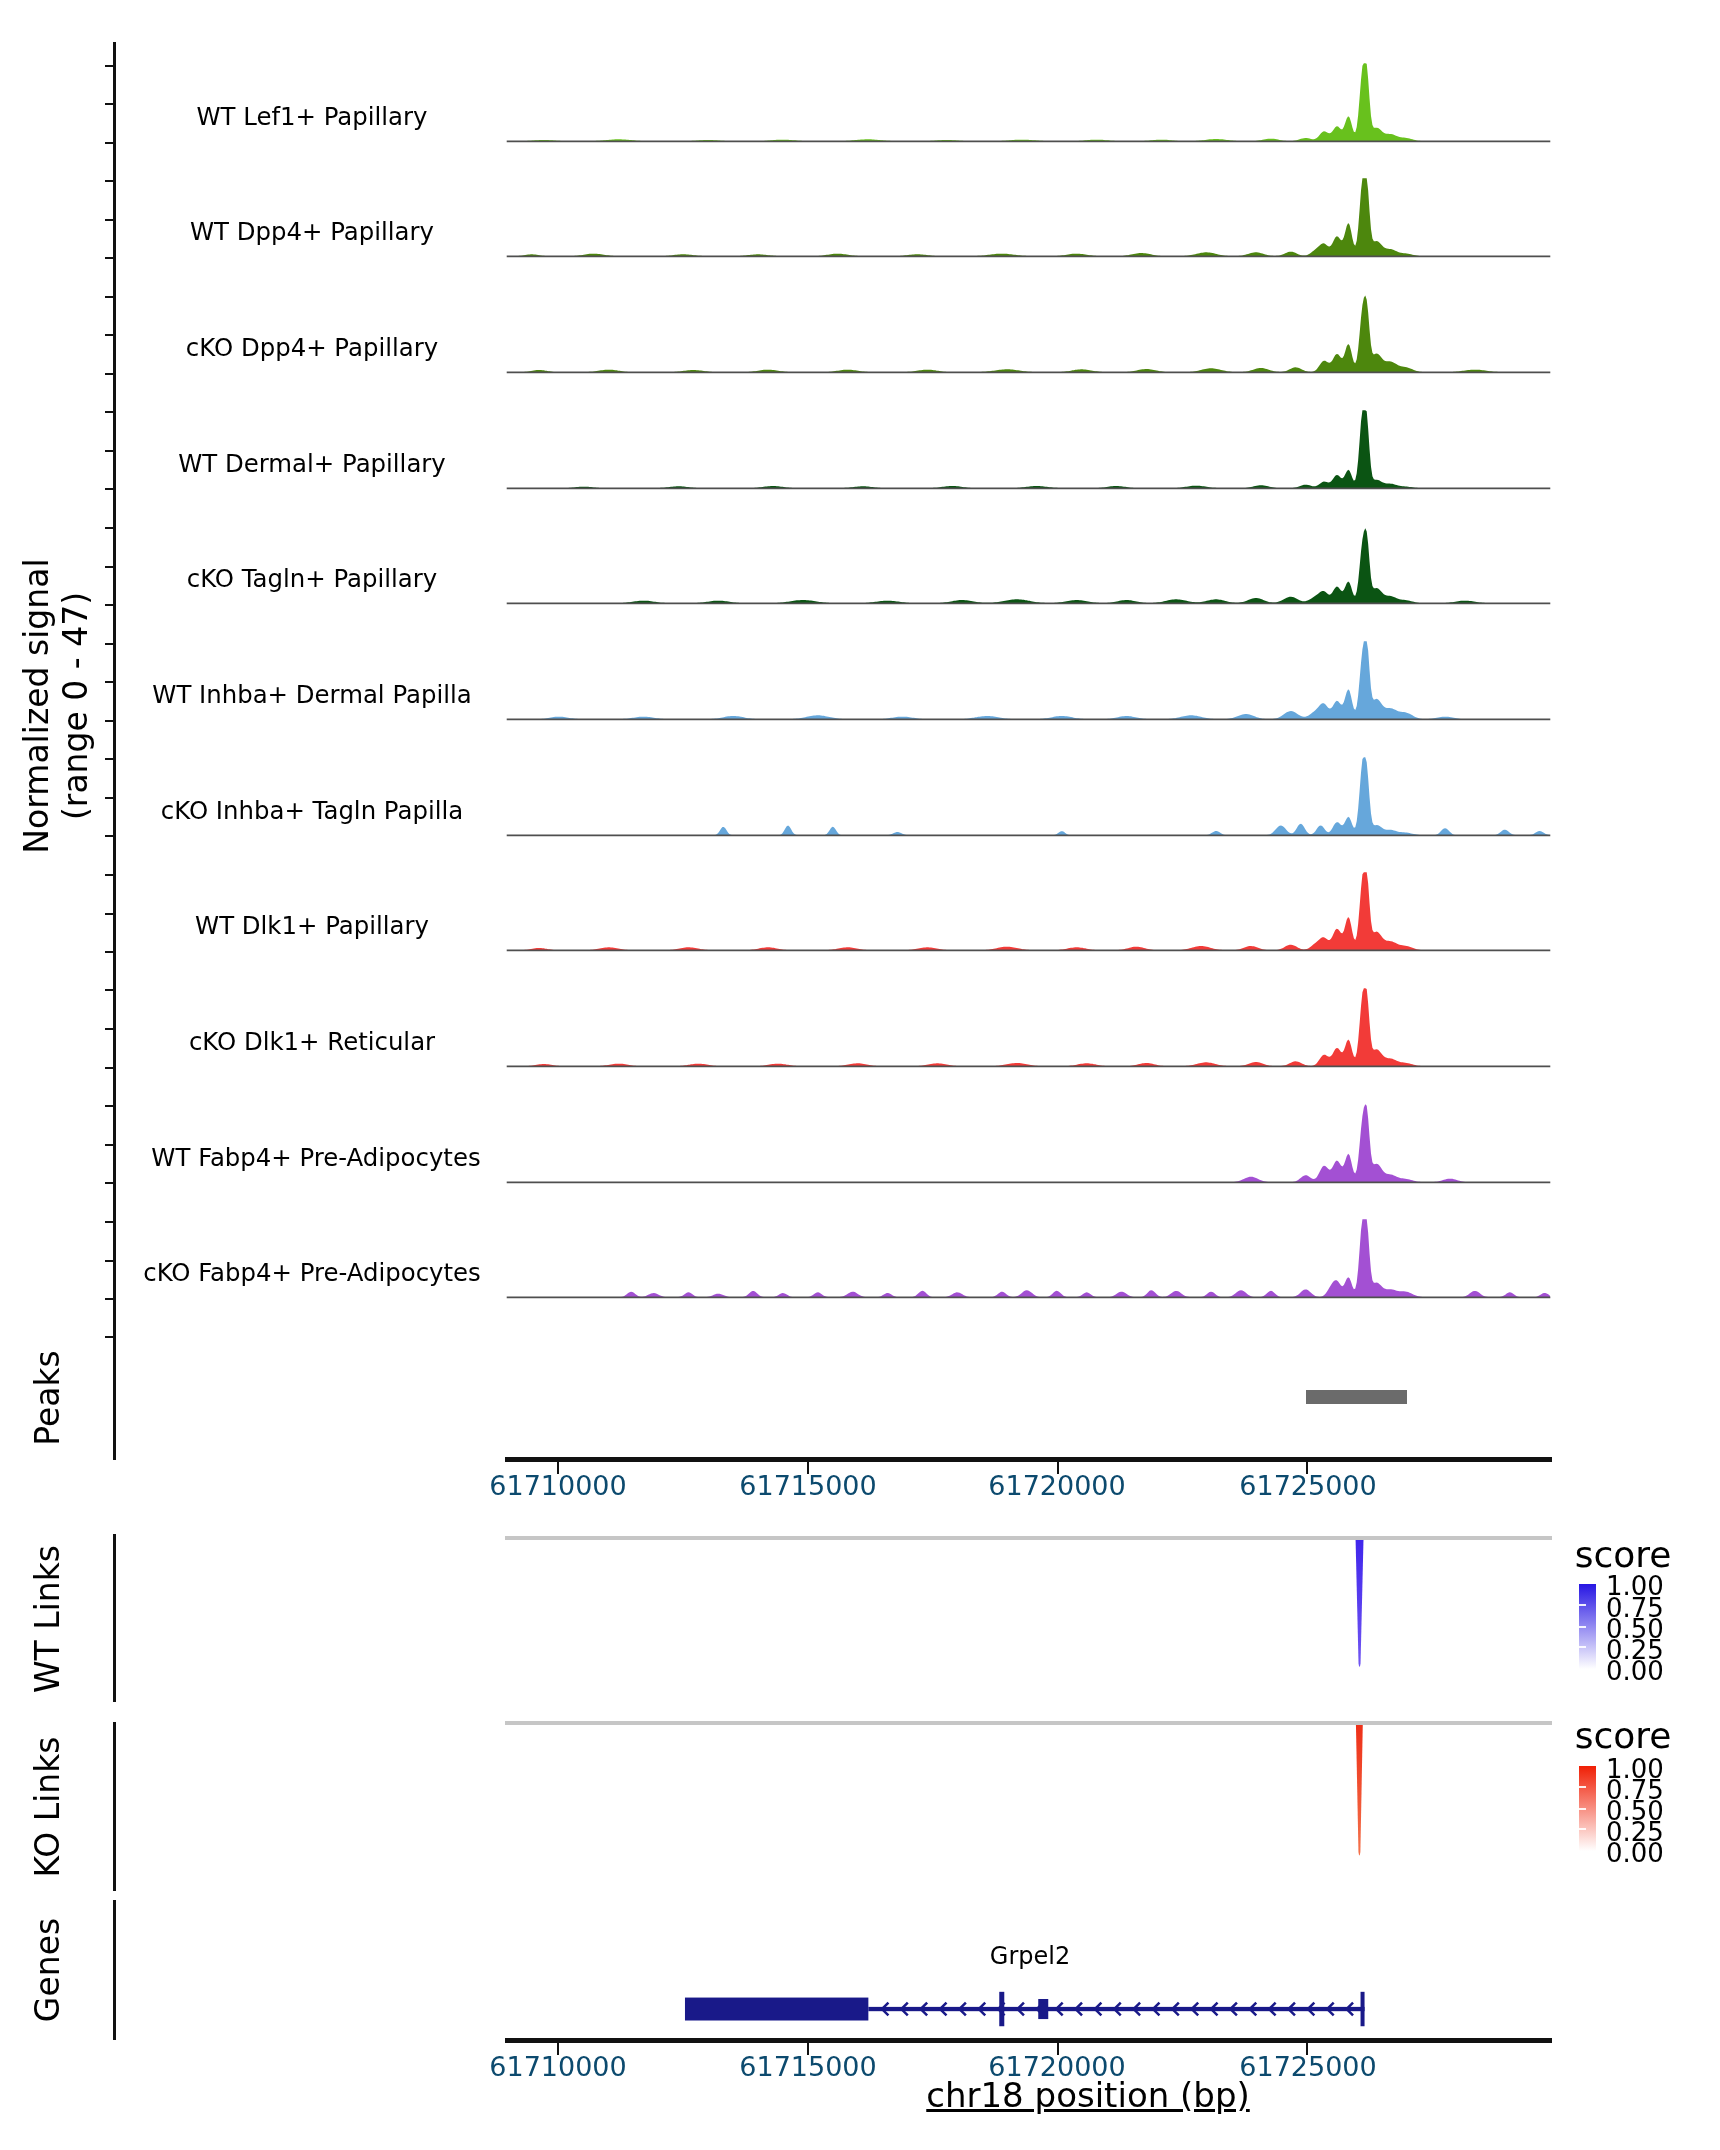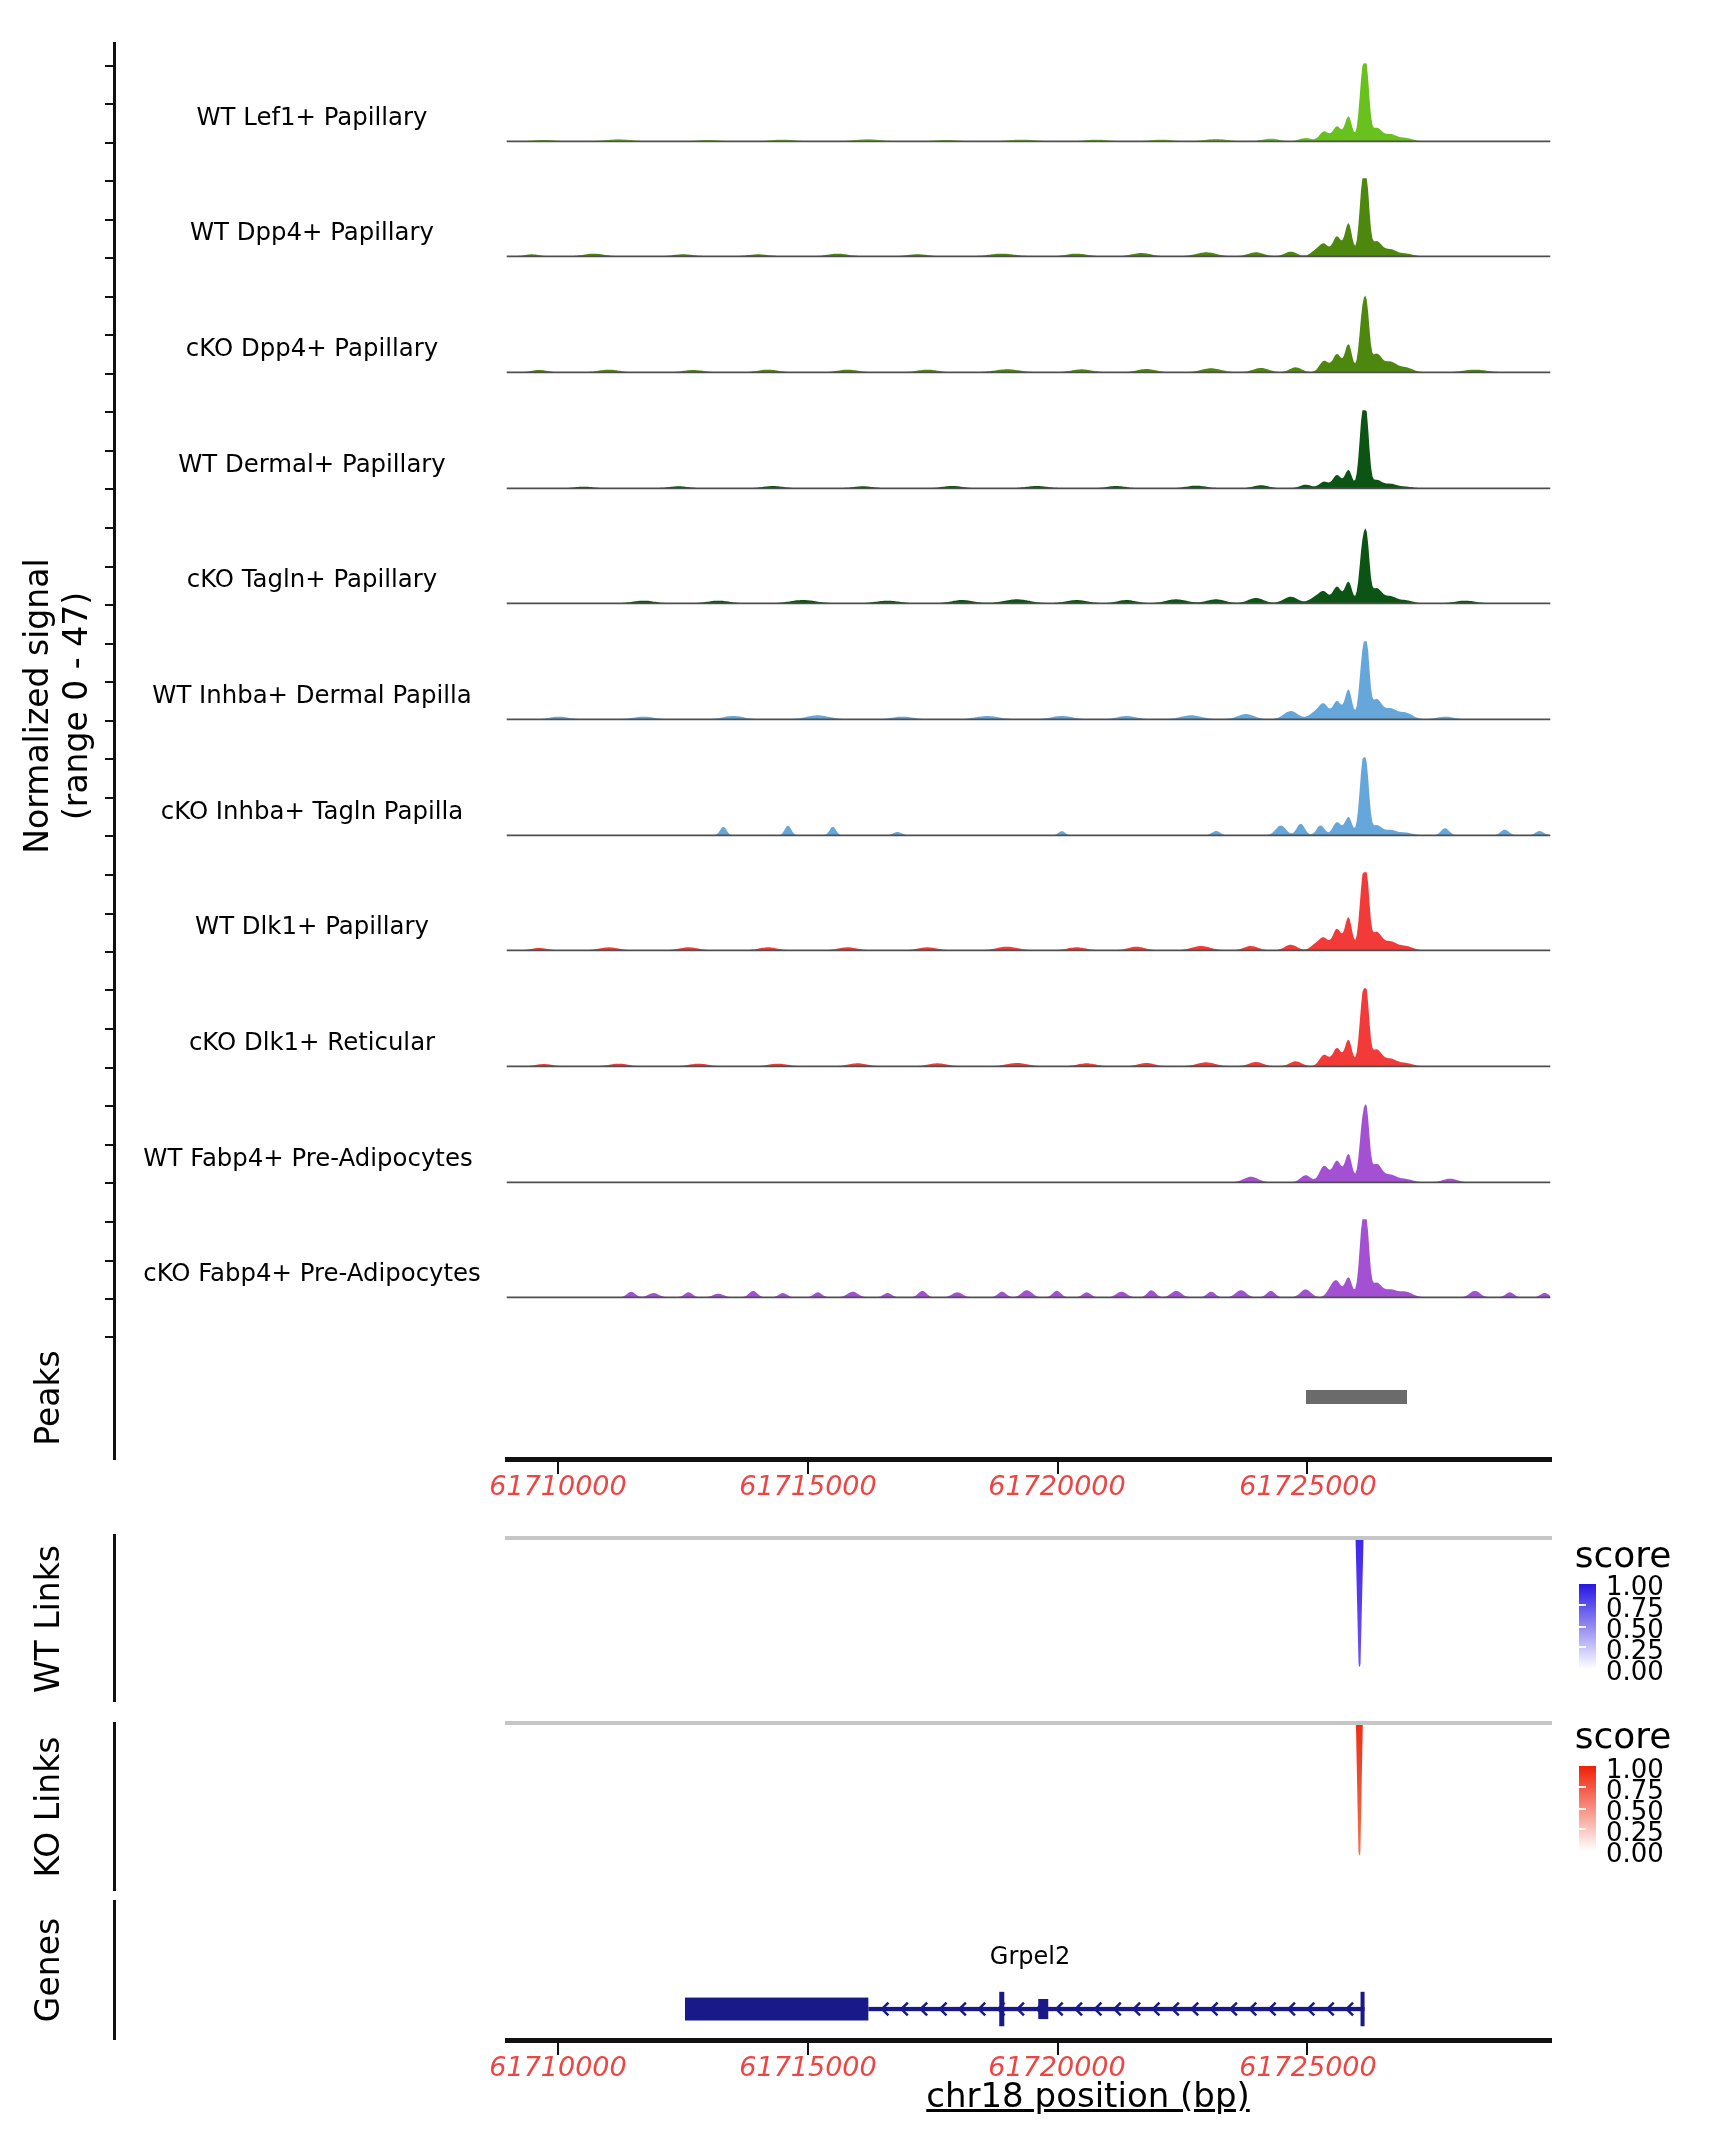--- a/index.html
+++ b/index.html
@@ -4,21 +4,21 @@
 <style>
   html,body{margin:0;padding:0;background:#fff;}
   #fig{position:relative;width:1721px;height:2151px;background:#ffffff;overflow:hidden;
        font-family:"DejaVu Sans","Liberation Sans",sans-serif;}
   .rotlab{position:absolute;transform:translate(-50%,-50%) rotate(-90deg);
           white-space:nowrap;text-align:center;color:#000;}
   .ylab{font-size:33px;line-height:39px;}
   .seclab{font-size:33px;}
   .tracklab{position:absolute;transform:translate(-50%,-50%);font-size:24.4px;color:#000;white-space:nowrap;margin-top:26px;}
   .axisline{position:absolute;background:#111;}
-  .ticklab{position:absolute;transform:translate(-50%,-50%);font-size:27px;color:#ef4444;white-space:nowrap;font-style:italic;}
+  .ticklab{position:absolute;transform:translate(-50%,-50%);font-size:27px;color:#0c4a6e;white-space:nowrap;}
   .xtitle{position:absolute;transform:translate(-50%,-50%);font-size:34px;color:#000;white-space:nowrap;}
   .grayline{position:absolute;background:#c6c6c6;height:3.6px;}
   .legtitle{position:absolute;transform:translate(-50%,-50%);font-size:36px;color:#000;}
   .legval{position:absolute;transform:translate(0,-50%);font-size:26px;color:#000;}
   .genelab{position:absolute;transform:translate(-50%,-50%);font-size:24px;color:#000;}
   svg{position:absolute;overflow:visible;}
 </style>
 </head>
 <body>
 
@@ -125,21 +125,21 @@
         </svg>
       </div>
       <div style="position: absolute; left: 0px; top: 0px;">
         <div class="tracklab" style="position: absolute; left: 312px; top: 1015px;">cKO Dlk1+ Reticular</div>
         <svg width="1047" height="100" viewBox="0 0 1461 140" style="left: 505px; top: 972px;">
           <path d="M0,132 L0,132.0 L2,132.0 L4,132.0 L6,132.0 L8,132.0 L10,132.0 L12,132.0 L14,132.0 L16,132.0 L18,132.0 L20,132.0 L22,131.9 L24,131.9 L26,131.8 L28,131.7 L30,131.6 L32,131.4 L34,131.2 L36,131.0 L38,130.6 L40,130.3 L42,129.9 L44,129.6 L46,129.3 L48,129.0 L50,128.8 L52,128.8 L54,128.8 L56,129.0 L58,129.2 L60,129.5 L62,129.8 L64,130.2 L66,130.6 L68,130.9 L70,131.2 L72,131.4 L74,131.6 L76,131.7 L78,131.8 L80,131.9 L82,131.9 L84,132.0 L86,132.0 L88,132.0 L90,132.0 L92,132.0 L94,132.0 L96,132.0 L98,132.0 L100,132.0 L102,132.0 L104,132.0 L106,132.0 L108,132.0 L110,132.0 L112,132.0 L114,132.0 L116,132.0 L118,132.0 L120,131.9 L122,131.9 L124,131.9 L126,131.8 L128,131.7 L130,131.6 L132,131.4 L134,131.2 L136,131.0 L138,130.7 L140,130.4 L142,130.1 L144,129.8 L146,129.4 L148,129.1 L150,128.8 L152,128.6 L154,128.4 L156,128.3 L158,128.3 L160,128.4 L162,128.6 L164,128.9 L166,129.2 L168,129.5 L170,129.8 L172,130.2 L174,130.5 L176,130.8 L178,131.1 L180,131.3 L182,131.5 L184,131.6 L186,131.7 L188,131.8 L190,131.9 L192,131.9 L194,131.9 L196,132.0 L198,132.0 L200,132.0 L202,132.0 L204,132.0 L206,132.0 L208,132.0 L210,132.0 L212,132.0 L214,132.0 L216,132.0 L218,132.0 L220,132.0 L222,132.0 L224,132.0 L226,132.0 L228,132.0 L230,132.0 L232,131.9 L234,131.9 L236,131.8 L238,131.8 L240,131.7 L242,131.6 L244,131.4 L246,131.2 L248,131.0 L250,130.7 L252,130.4 L254,130.0 L256,129.7 L258,129.3 L260,129.0 L262,128.7 L264,128.5 L266,128.4 L268,128.3 L270,128.4 L272,128.5 L274,128.7 L276,128.9 L278,129.2 L280,129.6 L282,129.9 L284,130.3 L286,130.6 L288,130.9 L290,131.1 L292,131.3 L294,131.5 L296,131.6 L298,131.7 L300,131.8 L302,131.9 L304,131.9 L306,132.0 L308,132.0 L310,132.0 L312,132.0 L314,132.0 L316,132.0 L318,132.0 L320,132.0 L322,132.0 L324,132.0 L326,132.0 L328,132.0 L330,132.0 L332,132.0 L334,132.0 L336,132.0 L338,132.0 L340,132.0 L342,132.0 L344,131.9 L346,131.9 L348,131.8 L350,131.8 L352,131.7 L354,131.5 L356,131.3 L358,131.1 L360,130.9 L362,130.6 L364,130.3 L366,129.9 L368,129.6 L370,129.3 L372,128.9 L374,128.7 L376,128.5 L378,128.4 L380,128.3 L382,128.4 L384,128.5 L386,128.7 L388,129.0 L390,129.3 L392,129.7 L394,130.0 L396,130.3 L398,130.7 L400,130.9 L402,131.2 L404,131.4 L406,131.5 L408,131.7 L410,131.8 L412,131.8 L414,131.9 L416,131.9 L418,132.0 L420,132.0 L422,132.0 L424,132.0 L426,132.0 L428,132.0 L430,132.0 L432,132.0 L434,132.0 L436,132.0 L438,132.0 L440,132.0 L442,132.0 L444,132.0 L446,132.0 L448,132.0 L450,132.0 L452,132.0 L454,131.9 L456,131.9 L458,131.9 L460,131.8 L462,131.7 L464,131.6 L466,131.4 L468,131.2 L470,131.0 L472,130.7 L474,130.3 L476,130.0 L478,129.6 L480,129.2 L482,128.8 L484,128.5 L486,128.2 L488,128.0 L490,127.9 L492,127.9 L494,127.9 L496,128.1 L498,128.4 L500,128.7 L502,129.1 L504,129.5 L506,129.9 L508,130.2 L510,130.6 L512,130.9 L514,131.1 L516,131.4 L518,131.5 L520,131.7 L522,131.8 L524,131.8 L526,131.9 L528,131.9 L530,132.0 L532,132.0 L534,132.0 L536,132.0 L538,132.0 L540,132.0 L542,132.0 L544,132.0 L546,132.0 L548,132.0 L550,132.0 L552,132.0 L554,132.0 L556,132.0 L558,132.0 L560,132.0 L562,132.0 L564,132.0 L566,131.9 L568,131.9 L570,131.8 L572,131.8 L574,131.7 L576,131.5 L578,131.4 L580,131.2 L582,130.9 L584,130.6 L586,130.3 L588,129.9 L590,129.5 L592,129.1 L594,128.7 L596,128.4 L598,128.1 L600,128.0 L602,127.9 L604,127.9 L606,128.0 L608,128.2 L610,128.5 L612,128.8 L614,129.2 L616,129.6 L618,129.9 L620,130.3 L622,130.6 L624,130.9 L626,131.2 L628,131.4 L630,131.6 L632,131.7 L634,131.8 L636,131.9 L638,131.9 L640,131.9 L642,132.0 L644,132.0 L646,132.0 L648,132.0 L650,132.0 L652,132.0 L654,132.0 L656,132.0 L658,132.0 L660,132.0 L662,132.0 L664,132.0 L666,132.0 L668,132.0 L670,132.0 L672,131.9 L674,131.9 L676,131.9 L678,131.8 L680,131.7 L682,131.6 L684,131.5 L686,131.4 L688,131.2 L690,130.9 L692,130.6 L694,130.3 L696,130.0 L698,129.6 L700,129.2 L702,128.8 L704,128.5 L706,128.1 L708,127.8 L710,127.6 L712,127.5 L714,127.4 L716,127.4 L718,127.5 L720,127.7 L722,128.0 L724,128.3 L726,128.7 L728,129.1 L730,129.5 L732,129.9 L734,130.2 L736,130.5 L738,130.8 L740,131.1 L742,131.3 L744,131.5 L746,131.6 L748,131.7 L750,131.8 L752,131.9 L754,131.9 L756,131.9 L758,132.0 L760,132.0 L762,132.0 L764,132.0 L766,132.0 L768,132.0 L770,132.0 L772,132.0 L774,131.9 L776,131.9 L778,131.9 L780,131.8 L782,131.7 L784,131.6 L786,131.5 L788,131.3 L790,131.0 L792,130.8 L794,130.4 L796,130.1 L798,129.7 L800,129.3 L802,128.9 L804,128.6 L806,128.3 L808,128.0 L810,127.9 L812,127.9 L814,127.9 L816,128.1 L818,128.3 L820,128.6 L822,129.0 L824,129.3 L826,129.7 L828,130.1 L830,130.5 L832,130.8 L834,131.1 L836,131.3 L838,131.5 L840,131.6 L842,131.7 L844,131.8 L846,131.9 L848,131.9 L850,131.9 L852,132.0 L854,132.0 L856,132.0 L858,132.0 L860,132.0 L862,131.9 L864,131.9 L866,131.8 L868,131.8 L870,131.6 L872,131.5 L874,131.2 L876,131.0 L878,130.6 L880,130.2 L882,129.7 L884,129.3 L886,128.8 L888,128.3 L890,127.9 L892,127.6 L894,127.4 L896,127.4 L898,127.5 L900,127.7 L902,128.1 L904,128.5 L906,129.0 L908,129.5 L910,130.0 L912,130.4 L914,130.8 L916,131.1 L918,131.4 L920,131.6 L922,131.7 L924,131.8 L926,131.9 L928,131.9 L930,132.0 L932,132.0 L934,132.0 L936,132.0 L938,132.0 L940,131.9 L942,131.9 L944,131.9 L946,131.8 L948,131.7 L950,131.6 L952,131.4 L954,131.2 L956,130.9 L958,130.6 L960,130.2 L962,129.7 L964,129.3 L966,128.7 L968,128.2 L970,127.7 L972,127.3 L974,126.9 L976,126.6 L978,126.5 L980,126.5 L982,126.6 L984,126.9 L986,127.2 L988,127.6 L990,128.1 L992,128.7 L994,129.2 L996,129.7 L998,130.1 L1000,130.5 L1002,130.9 L1004,131.2 L1006,131.4 L1008,131.6 L1010,131.7 L1012,131.8 L1014,131.9 L1016,131.9 L1018,131.9 L1020,131.9 L1022,131.8 L1024,131.7 L1026,131.6 L1028,131.4 L1030,131.0 L1032,130.6 L1034,130.1 L1036,129.4 L1038,128.7 L1040,128.0 L1042,127.3 L1044,126.7 L1046,126.3 L1048,126.0 L1050,126.1 L1052,126.3 L1054,126.8 L1056,127.4 L1058,128.1 L1060,128.8 L1062,129.5 L1064,130.2 L1066,130.7 L1068,131.1 L1070,131.4 L1072,131.6 L1074,131.8 L1076,131.8 L1078,131.9 L1080,131.9 L1082,131.8 L1084,131.7 L1086,131.4 L1088,131.0 L1090,130.5 L1092,129.8 L1094,128.9 L1096,127.9 L1098,126.9 L1100,126.1 L1102,125.4 L1104,125.1 L1106,125.2 L1108,125.6 L1110,126.4 L1112,127.3 L1114,128.3 L1116,129.3 L1118,130.1 L1120,130.7 L1122,131.2 L1124,131.4 L1126,131.5 L1128,131.2 L1130,130.6 L1132,129.4 L1134,127.6 L1136,125.1 L1138,122.1 L1140,119.2 L1142,116.9 L1144,115.7 L1146,115.9 L1148,117.1 L1150,118.4 L1152,118.8 L1154,117.7 L1156,115.0 L1158,111.3 L1160,107.9 L1162,106.3 L1164,106.9 L1166,109.3 L1168,111.9 L1170,112.4 L1172,109.6 L1174,103.9 L1176,97.7 L1178,94.6 L1180,96.6 L1182,103.2 L1184,111.6 L1186,118.1 L1188,119.2 L1190,112.3 L1192,96.2 L1194,72.8 L1196,47.8 L1198,28.5 L1200,22.8 L1202,22.8 L1204,23.8 L1206,43.8 L1208,71.1 L1210,94.0 L1212,105.9 L1214,109.0 L1216,108.6 L1218,108.2 L1220,109.0 L1222,110.9 L1224,113.4 L1226,115.9 L1228,118.0 L1230,119.4 L1232,120.2 L1234,120.6 L1236,120.8 L1238,121.1 L1240,121.6 L1242,122.4 L1244,123.3 L1246,124.2 L1248,125.0 L1250,125.7 L1252,126.2 L1254,126.5 L1256,126.7 L1258,127.0 L1260,127.3 L1262,127.7 L1264,128.1 L1266,128.7 L1268,129.3 L1270,129.8 L1272,130.3 L1274,130.8 L1276,131.1 L1278,131.4 L1280,131.6 L1282,131.8 L1284,131.9 L1286,131.9 L1288,132.0 L1290,132.0 L1292,132.0 L1294,132.0 L1296,132.0 L1298,132.0 L1300,132.0 L1302,132.0 L1304,132.0 L1306,132.0 L1308,132.0 L1310,132.0 L1312,132.0 L1314,132.0 L1316,132.0 L1318,132.0 L1320,132.0 L1322,132.0 L1324,132.0 L1326,132.0 L1328,132.0 L1330,132.0 L1332,132.0 L1334,132.0 L1336,132.0 L1338,132.0 L1340,132.0 L1342,132.0 L1344,132.0 L1346,132.0 L1348,132.0 L1350,132.0 L1352,132.0 L1354,132.0 L1356,132.0 L1358,132.0 L1360,132.0 L1362,132.0 L1364,132.0 L1366,132.0 L1368,132.0 L1370,132.0 L1372,132.0 L1374,132.0 L1376,132.0 L1378,132.0 L1380,132.0 L1382,132.0 L1384,132.0 L1386,132.0 L1388,132.0 L1390,132.0 L1392,132.0 L1394,132.0 L1396,132.0 L1398,132.0 L1400,132.0 L1402,132.0 L1404,132.0 L1406,132.0 L1408,132.0 L1410,132.0 L1412,132.0 L1414,132.0 L1416,132.0 L1418,132.0 L1420,132.0 L1422,132.0 L1424,132.0 L1426,132.0 L1428,132.0 L1430,132.0 L1432,132.0 L1434,132.0 L1436,132.0 L1438,132.0 L1440,132.0 L1442,132.0 L1444,132.0 L1446,132.0 L1448,132.0 L1450,132.0 L1452,132.0 L1454,132.0 L1456,132.0 L1458,132.0 L1460,132.0 L1461,132 Z" fill="#F23B38"></path>
           <line x1="0" x2="1461" y1="132" y2="132" stroke="#4f4f4f" stroke-width="2.5"></line>
         </svg>
       </div>
       <div style="position: absolute; left: 0px; top: 0px;">
-        <div class="tracklab" style="position: absolute; left: 308px; top: 1131px;">WT Fabp4+ Pre-Adipocytes</div>
+        <div class="tracklab" style="position: absolute; left: 316px; top: 1131px;">WT Fabp4+ Pre-Adipocytes</div>
         <svg width="1047" height="100" viewBox="0 0 1461 140" style="left: 505px; top: 1088px;">
           <path d="M0,132 L0,132.0 L2,132.0 L4,132.0 L6,132.0 L8,132.0 L10,132.0 L12,132.0 L14,132.0 L16,132.0 L18,132.0 L20,132.0 L22,132.0 L24,132.0 L26,132.0 L28,132.0 L30,132.0 L32,132.0 L34,132.0 L36,132.0 L38,132.0 L40,132.0 L42,132.0 L44,132.0 L46,132.0 L48,132.0 L50,132.0 L52,132.0 L54,132.0 L56,132.0 L58,132.0 L60,132.0 L62,132.0 L64,132.0 L66,132.0 L68,132.0 L70,132.0 L72,132.0 L74,132.0 L76,132.0 L78,132.0 L80,132.0 L82,132.0 L84,132.0 L86,132.0 L88,132.0 L90,132.0 L92,132.0 L94,132.0 L96,132.0 L98,132.0 L100,132.0 L102,132.0 L104,132.0 L106,132.0 L108,132.0 L110,132.0 L112,132.0 L114,132.0 L116,132.0 L118,132.0 L120,132.0 L122,132.0 L124,132.0 L126,132.0 L128,132.0 L130,132.0 L132,132.0 L134,132.0 L136,132.0 L138,132.0 L140,132.0 L142,132.0 L144,132.0 L146,132.0 L148,132.0 L150,132.0 L152,132.0 L154,132.0 L156,132.0 L158,132.0 L160,132.0 L162,132.0 L164,132.0 L166,132.0 L168,132.0 L170,132.0 L172,132.0 L174,132.0 L176,132.0 L178,132.0 L180,132.0 L182,132.0 L184,132.0 L186,132.0 L188,132.0 L190,132.0 L192,132.0 L194,132.0 L196,132.0 L198,132.0 L200,132.0 L202,132.0 L204,132.0 L206,132.0 L208,132.0 L210,132.0 L212,132.0 L214,132.0 L216,132.0 L218,132.0 L220,132.0 L222,132.0 L224,132.0 L226,132.0 L228,132.0 L230,132.0 L232,132.0 L234,132.0 L236,132.0 L238,132.0 L240,132.0 L242,132.0 L244,132.0 L246,132.0 L248,132.0 L250,132.0 L252,132.0 L254,132.0 L256,132.0 L258,132.0 L260,132.0 L262,132.0 L264,132.0 L266,132.0 L268,132.0 L270,132.0 L272,132.0 L274,132.0 L276,132.0 L278,132.0 L280,132.0 L282,132.0 L284,132.0 L286,132.0 L288,132.0 L290,132.0 L292,132.0 L294,132.0 L296,132.0 L298,132.0 L300,132.0 L302,132.0 L304,132.0 L306,132.0 L308,132.0 L310,132.0 L312,132.0 L314,132.0 L316,132.0 L318,132.0 L320,132.0 L322,132.0 L324,132.0 L326,132.0 L328,132.0 L330,132.0 L332,132.0 L334,132.0 L336,132.0 L338,132.0 L340,132.0 L342,132.0 L344,132.0 L346,132.0 L348,132.0 L350,132.0 L352,132.0 L354,132.0 L356,132.0 L358,132.0 L360,132.0 L362,132.0 L364,132.0 L366,132.0 L368,132.0 L370,132.0 L372,132.0 L374,132.0 L376,132.0 L378,132.0 L380,132.0 L382,132.0 L384,132.0 L386,132.0 L388,132.0 L390,132.0 L392,132.0 L394,132.0 L396,132.0 L398,132.0 L400,132.0 L402,132.0 L404,132.0 L406,132.0 L408,132.0 L410,132.0 L412,132.0 L414,132.0 L416,132.0 L418,132.0 L420,132.0 L422,132.0 L424,132.0 L426,132.0 L428,132.0 L430,132.0 L432,132.0 L434,132.0 L436,132.0 L438,132.0 L440,132.0 L442,132.0 L444,132.0 L446,132.0 L448,132.0 L450,132.0 L452,132.0 L454,132.0 L456,132.0 L458,132.0 L460,132.0 L462,132.0 L464,132.0 L466,132.0 L468,132.0 L470,132.0 L472,132.0 L474,132.0 L476,132.0 L478,132.0 L480,132.0 L482,132.0 L484,132.0 L486,132.0 L488,132.0 L490,132.0 L492,132.0 L494,132.0 L496,132.0 L498,132.0 L500,132.0 L502,132.0 L504,132.0 L506,132.0 L508,132.0 L510,132.0 L512,132.0 L514,132.0 L516,132.0 L518,132.0 L520,132.0 L522,132.0 L524,132.0 L526,132.0 L528,132.0 L530,132.0 L532,132.0 L534,132.0 L536,132.0 L538,132.0 L540,132.0 L542,132.0 L544,132.0 L546,132.0 L548,132.0 L550,132.0 L552,132.0 L554,132.0 L556,132.0 L558,132.0 L560,132.0 L562,132.0 L564,132.0 L566,132.0 L568,132.0 L570,132.0 L572,132.0 L574,132.0 L576,132.0 L578,132.0 L580,132.0 L582,132.0 L584,132.0 L586,132.0 L588,132.0 L590,132.0 L592,132.0 L594,132.0 L596,132.0 L598,132.0 L600,132.0 L602,132.0 L604,132.0 L606,132.0 L608,132.0 L610,132.0 L612,132.0 L614,132.0 L616,132.0 L618,132.0 L620,132.0 L622,132.0 L624,132.0 L626,132.0 L628,132.0 L630,132.0 L632,132.0 L634,132.0 L636,132.0 L638,132.0 L640,132.0 L642,132.0 L644,132.0 L646,132.0 L648,132.0 L650,132.0 L652,132.0 L654,132.0 L656,132.0 L658,132.0 L660,132.0 L662,132.0 L664,132.0 L666,132.0 L668,132.0 L670,132.0 L672,132.0 L674,132.0 L676,132.0 L678,132.0 L680,132.0 L682,132.0 L684,132.0 L686,132.0 L688,132.0 L690,132.0 L692,132.0 L694,132.0 L696,132.0 L698,132.0 L700,132.0 L702,132.0 L704,132.0 L706,132.0 L708,132.0 L710,132.0 L712,132.0 L714,132.0 L716,132.0 L718,132.0 L720,132.0 L722,132.0 L724,132.0 L726,132.0 L728,132.0 L730,132.0 L732,132.0 L734,132.0 L736,132.0 L738,132.0 L740,132.0 L742,132.0 L744,132.0 L746,132.0 L748,132.0 L750,132.0 L752,132.0 L754,132.0 L756,132.0 L758,132.0 L760,132.0 L762,132.0 L764,132.0 L766,132.0 L768,132.0 L770,132.0 L772,132.0 L774,132.0 L776,132.0 L778,132.0 L780,132.0 L782,132.0 L784,132.0 L786,132.0 L788,132.0 L790,132.0 L792,132.0 L794,132.0 L796,132.0 L798,132.0 L800,132.0 L802,132.0 L804,132.0 L806,132.0 L808,132.0 L810,132.0 L812,132.0 L814,132.0 L816,132.0 L818,132.0 L820,132.0 L822,132.0 L824,132.0 L826,132.0 L828,132.0 L830,132.0 L832,132.0 L834,132.0 L836,132.0 L838,132.0 L840,132.0 L842,132.0 L844,132.0 L846,132.0 L848,132.0 L850,132.0 L852,132.0 L854,132.0 L856,132.0 L858,132.0 L860,132.0 L862,132.0 L864,132.0 L866,132.0 L868,132.0 L870,132.0 L872,132.0 L874,132.0 L876,132.0 L878,132.0 L880,132.0 L882,132.0 L884,132.0 L886,132.0 L888,132.0 L890,132.0 L892,132.0 L894,132.0 L896,132.0 L898,132.0 L900,132.0 L902,132.0 L904,132.0 L906,132.0 L908,132.0 L910,132.0 L912,132.0 L914,132.0 L916,132.0 L918,132.0 L920,132.0 L922,132.0 L924,132.0 L926,132.0 L928,132.0 L930,132.0 L932,132.0 L934,132.0 L936,132.0 L938,132.0 L940,132.0 L942,132.0 L944,132.0 L946,132.0 L948,132.0 L950,132.0 L952,132.0 L954,132.0 L956,132.0 L958,132.0 L960,132.0 L962,132.0 L964,132.0 L966,132.0 L968,132.0 L970,132.0 L972,132.0 L974,132.0 L976,132.0 L978,132.0 L980,132.0 L982,132.0 L984,132.0 L986,132.0 L988,132.0 L990,132.0 L992,132.0 L994,132.0 L996,132.0 L998,132.0 L1000,132.0 L1002,132.0 L1004,132.0 L1006,132.0 L1008,132.0 L1010,132.0 L1012,131.9 L1014,131.9 L1016,131.8 L1018,131.6 L1020,131.3 L1022,131.0 L1024,130.5 L1026,129.9 L1028,129.1 L1030,128.2 L1032,127.3 L1034,126.3 L1036,125.5 L1038,124.8 L1040,124.3 L1042,124.2 L1044,124.4 L1046,124.8 L1048,125.5 L1050,126.4 L1052,127.4 L1054,128.3 L1056,129.2 L1058,129.9 L1060,130.6 L1062,131.0 L1064,131.4 L1066,131.6 L1068,131.8 L1070,131.9 L1072,131.9 L1074,132.0 L1076,132.0 L1078,132.0 L1080,132.0 L1082,132.0 L1084,132.0 L1086,132.0 L1088,132.0 L1090,132.0 L1092,132.0 L1094,132.0 L1096,131.9 L1098,131.8 L1100,131.7 L1102,131.3 L1104,130.8 L1106,129.9 L1108,128.7 L1110,127.2 L1112,125.5 L1114,123.9 L1116,122.7 L1118,122.1 L1120,122.3 L1122,123.1 L1124,124.5 L1126,125.9 L1128,127.0 L1130,127.4 L1132,126.7 L1134,124.8 L1136,121.6 L1138,117.6 L1140,113.6 L1142,110.4 L1144,108.8 L1146,109.1 L1148,111.0 L1150,113.2 L1152,114.5 L1154,113.9 L1156,111.1 L1158,107.1 L1160,103.4 L1162,101.5 L1164,102.4 L1166,105.4 L1168,108.6 L1170,109.9 L1172,107.4 L1174,101.7 L1176,95.4 L1178,92.1 L1180,94.3 L1182,101.4 L1184,110.5 L1186,117.6 L1188,119.7 L1190,114.2 L1192,100.3 L1194,79.7 L1196,57.4 L1198,39.2 L1200,27.4 L1202,22.8 L1204,25.0 L1206,42.2 L1208,68.6 L1210,91.7 L1212,103.8 L1214,106.8 L1216,106.3 L1218,105.9 L1220,106.8 L1222,109.0 L1224,111.8 L1226,114.7 L1228,117.2 L1230,118.9 L1232,119.9 L1234,120.4 L1236,120.7 L1238,121.0 L1240,121.6 L1242,122.4 L1244,123.3 L1246,124.2 L1248,125.0 L1250,125.7 L1252,126.2 L1254,126.5 L1256,126.7 L1258,127.0 L1260,127.3 L1262,127.7 L1264,128.1 L1266,128.7 L1268,129.3 L1270,129.8 L1272,130.3 L1274,130.8 L1276,131.1 L1278,131.4 L1280,131.6 L1282,131.8 L1284,131.9 L1286,131.9 L1288,131.9 L1290,131.9 L1292,131.9 L1294,131.9 L1296,131.8 L1298,131.6 L1300,131.4 L1302,131.2 L1304,130.8 L1306,130.3 L1308,129.8 L1310,129.2 L1312,128.6 L1314,128.0 L1316,127.5 L1318,127.1 L1320,127.0 L1322,127.0 L1324,127.2 L1326,127.6 L1328,128.2 L1330,128.8 L1332,129.4 L1334,130.0 L1336,130.5 L1338,130.9 L1340,131.3 L1342,131.5 L1344,131.7 L1346,131.8 L1348,131.9 L1350,131.9 L1352,132.0 L1354,132.0 L1356,132.0 L1358,132.0 L1360,132.0 L1362,132.0 L1364,132.0 L1366,132.0 L1368,132.0 L1370,132.0 L1372,132.0 L1374,132.0 L1376,132.0 L1378,132.0 L1380,132.0 L1382,132.0 L1384,132.0 L1386,132.0 L1388,132.0 L1390,132.0 L1392,132.0 L1394,132.0 L1396,132.0 L1398,132.0 L1400,132.0 L1402,132.0 L1404,132.0 L1406,132.0 L1408,132.0 L1410,132.0 L1412,132.0 L1414,132.0 L1416,132.0 L1418,132.0 L1420,132.0 L1422,132.0 L1424,132.0 L1426,132.0 L1428,132.0 L1430,132.0 L1432,132.0 L1434,132.0 L1436,132.0 L1438,132.0 L1440,132.0 L1442,132.0 L1444,132.0 L1446,132.0 L1448,132.0 L1450,132.0 L1452,132.0 L1454,132.0 L1456,132.0 L1458,132.0 L1460,132.0 L1461,132 Z" fill="#A350D3"></path>
           <line x1="0" x2="1461" y1="132" y2="132" stroke="#4f4f4f" stroke-width="2.5"></line>
         </svg>
       </div>
       <div style="position: absolute; left: 0px; top: 0px;">
         <div class="tracklab" style="position: absolute; left: 312px; top: 1246px;">cKO Fabp4+ Pre-Adipocytes</div>
         <svg width="1047" height="100" viewBox="0 0 1461 140" style="left: 505px; top: 1203px;">
           <path d="M0,132 L0,132.0 L2,132.0 L4,132.0 L6,132.0 L8,132.0 L10,132.0 L12,132.0 L14,132.0 L16,132.0 L18,132.0 L20,132.0 L22,132.0 L24,132.0 L26,132.0 L28,132.0 L30,132.0 L32,132.0 L34,132.0 L36,132.0 L38,132.0 L40,132.0 L42,132.0 L44,132.0 L46,132.0 L48,132.0 L50,132.0 L52,132.0 L54,132.0 L56,132.0 L58,132.0 L60,132.0 L62,132.0 L64,132.0 L66,132.0 L68,132.0 L70,132.0 L72,132.0 L74,132.0 L76,132.0 L78,132.0 L80,132.0 L82,132.0 L84,132.0 L86,132.0 L88,132.0 L90,132.0 L92,132.0 L94,132.0 L96,132.0 L98,132.0 L100,132.0 L102,132.0 L104,132.0 L106,132.0 L108,132.0 L110,132.0 L112,132.0 L114,132.0 L116,132.0 L118,132.0 L120,132.0 L122,132.0 L124,132.0 L126,132.0 L128,132.0 L130,132.0 L132,132.0 L134,132.0 L136,132.0 L138,132.0 L140,132.0 L142,132.0 L144,132.0 L146,132.0 L148,132.0 L150,132.0 L152,132.0 L154,132.0 L156,132.0 L158,131.9 L160,131.7 L162,131.2 L164,130.5 L166,129.3 L168,127.7 L170,126.1 L172,124.8 L174,124.2 L176,124.6 L178,125.7 L180,127.3 L182,128.9 L184,130.2 L186,131.0 L188,131.3 L190,131.3 L192,131.0 L194,130.4 L196,129.6 L198,128.6 L200,127.6 L202,126.7 L204,126.2 L206,126.0 L208,126.4 L210,127.1 L212,128.0 L214,129.0 L216,129.9 L218,130.7 L220,131.2 L222,131.6 L224,131.8 L226,131.9 L228,132.0 L230,132.0 L232,132.0 L234,132.0 L236,132.0 L238,131.9 L240,131.7 L242,131.4 L244,130.7 L246,129.7 L248,128.3 L250,126.9 L252,125.7 L254,125.1 L256,125.4 L258,126.4 L260,127.8 L262,129.2 L264,130.4 L266,131.2 L268,131.6 L270,131.8 L272,131.9 L274,131.9 L276,131.9 L278,131.8 L280,131.6 L282,131.3 L284,130.8 L286,130.2 L288,129.4 L290,128.5 L292,127.7 L294,127.2 L296,126.9 L298,127.1 L300,127.6 L302,128.4 L304,129.2 L306,130.0 L308,130.7 L310,131.2 L312,131.6 L314,131.8 L316,131.9 L318,132.0 L320,132.0 L322,132.0 L324,132.0 L326,132.0 L328,131.9 L330,131.7 L332,131.3 L334,130.6 L336,129.4 L338,127.8 L340,125.9 L342,124.2 L344,123.2 L346,123.2 L348,124.2 L350,125.9 L352,127.8 L354,129.5 L356,130.6 L358,131.4 L360,131.7 L362,131.9 L364,132.0 L366,132.0 L368,132.0 L370,131.9 L372,131.8 L374,131.5 L376,131.0 L378,130.2 L380,129.1 L382,127.8 L384,126.7 L386,126.1 L388,126.2 L390,126.9 L392,128.1 L394,129.3 L396,130.4 L398,131.2 L400,131.6 L402,131.8 L404,131.9 L406,132.0 L408,132.0 L410,132.0 L412,132.0 L414,132.0 L416,132.0 L418,131.9 L420,131.8 L422,131.6 L424,131.1 L426,130.3 L428,129.2 L430,127.7 L432,126.3 L434,125.4 L436,125.1 L438,125.7 L440,126.9 L442,128.4 L444,129.7 L446,130.7 L448,131.4 L450,131.7 L452,131.9 L454,132.0 L456,132.0 L458,132.0 L460,132.0 L462,131.9 L464,131.9 L466,131.7 L468,131.4 L470,131.0 L472,130.2 L474,129.3 L476,128.1 L478,126.7 L480,125.5 L482,124.6 L484,124.2 L486,124.4 L488,125.1 L490,126.3 L492,127.6 L494,128.9 L496,129.9 L498,130.7 L500,131.3 L502,131.6 L504,131.8 L506,131.9 L508,132.0 L510,132.0 L512,132.0 L514,132.0 L516,131.9 L518,131.8 L520,131.6 L522,131.1 L524,130.4 L526,129.3 L528,128.0 L530,126.9 L532,126.1 L534,126.1 L536,126.7 L538,127.9 L540,129.1 L542,130.2 L544,131.0 L546,131.5 L548,131.8 L550,131.9 L552,132.0 L554,132.0 L556,132.0 L558,132.0 L560,132.0 L562,132.0 L564,131.9 L566,131.8 L568,131.6 L570,131.0 L572,130.1 L574,128.6 L576,126.8 L578,124.9 L580,123.5 L582,123.0 L584,123.6 L586,125.1 L588,127.0 L590,128.8 L592,130.2 L594,131.1 L596,131.6 L598,131.8 L600,131.9 L602,132.0 L604,132.0 L606,132.0 L608,132.0 L610,131.9 L612,131.8 L614,131.6 L616,131.2 L618,130.6 L620,129.8 L622,128.7 L624,127.6 L626,126.4 L628,125.6 L630,125.1 L632,125.2 L634,125.8 L636,126.8 L638,127.9 L640,129.0 L642,130.0 L644,130.8 L646,131.3 L648,131.6 L650,131.8 L652,131.9 L654,132.0 L656,132.0 L658,132.0 L660,132.0 L662,132.0 L664,132.0 L666,132.0 L668,132.0 L670,132.0 L672,132.0 L674,132.0 L676,131.9 L678,131.8 L680,131.5 L682,131.0 L684,130.0 L686,128.7 L688,127.1 L690,125.5 L692,124.4 L694,124.2 L696,124.9 L698,126.4 L700,128.0 L702,129.5 L704,130.6 L706,131.3 L708,131.5 L710,131.5 L712,131.2 L714,130.6 L716,129.7 L718,128.5 L720,126.9 L722,125.3 L724,123.7 L726,122.6 L728,122.1 L730,122.4 L732,123.4 L734,124.8 L736,126.5 L738,128.1 L740,129.4 L742,130.4 L744,131.1 L746,131.5 L748,131.8 L750,131.9 L752,131.9 L754,131.8 L756,131.6 L758,131.1 L760,130.2 L762,128.8 L764,127.0 L766,125.1 L768,123.6 L770,123.0 L772,123.5 L774,124.9 L776,126.8 L778,128.6 L780,130.1 L782,131.0 L784,131.6 L786,131.8 L788,131.9 L790,132.0 L792,132.0 L794,132.0 L796,131.9 L798,131.7 L800,131.2 L802,130.5 L804,129.4 L806,128.0 L808,126.6 L810,125.5 L812,125.1 L814,125.6 L816,126.7 L818,128.1 L820,129.5 L822,130.6 L824,131.3 L826,131.7 L828,131.9 L830,132.0 L832,132.0 L834,132.0 L836,132.0 L838,131.9 L840,131.9 L842,131.7 L844,131.5 L846,131.1 L848,130.4 L850,129.4 L852,128.3 L854,127.0 L856,125.7 L858,124.7 L860,124.2 L862,124.3 L864,125.0 L866,126.1 L868,127.4 L870,128.7 L872,129.8 L874,130.6 L876,131.2 L878,131.6 L880,131.8 L882,131.9 L884,131.9 L886,131.8 L888,131.6 L890,131.1 L892,130.2 L894,128.8 L896,126.9 L898,124.8 L900,123.0 L902,122.1 L904,122.4 L906,123.8 L908,125.8 L910,127.9 L912,129.6 L914,130.7 L916,131.3 L918,131.5 L920,131.4 L922,131.1 L924,130.4 L926,129.5 L928,128.2 L930,126.7 L932,125.2 L934,124.0 L936,123.2 L938,123.1 L940,123.6 L942,124.7 L944,126.2 L946,127.7 L948,129.0 L950,130.1 L952,130.9 L954,131.4 L956,131.7 L958,131.9 L960,131.9 L962,132.0 L964,132.0 L966,132.0 L968,132.0 L970,131.9 L972,131.7 L974,131.2 L976,130.4 L978,129.2 L980,127.6 L982,126.0 L984,124.7 L986,124.2 L988,124.6 L990,125.8 L992,127.4 L994,129.0 L996,130.3 L998,131.1 L1000,131.6 L1002,131.8 L1004,131.9 L1006,131.9 L1008,131.8 L1010,131.6 L1012,131.2 L1014,130.5 L1016,129.6 L1018,128.2 L1020,126.7 L1022,125.0 L1024,123.5 L1026,122.5 L1028,122.1 L1030,122.5 L1032,123.6 L1034,125.1 L1036,126.8 L1038,128.3 L1040,129.6 L1042,130.6 L1044,131.2 L1046,131.6 L1048,131.8 L1050,131.9 L1052,131.9 L1054,131.8 L1056,131.5 L1058,131.0 L1060,130.0 L1062,128.5 L1064,126.6 L1066,124.8 L1068,123.5 L1070,123.0 L1072,123.7 L1074,125.2 L1076,127.1 L1078,128.9 L1080,130.2 L1082,131.1 L1084,131.6 L1086,131.9 L1088,131.9 L1090,132.0 L1092,132.0 L1094,132.0 L1096,131.9 L1098,131.8 L1100,131.6 L1102,131.2 L1104,130.6 L1106,129.6 L1108,128.3 L1110,126.6 L1112,124.7 L1114,123.0 L1116,121.6 L1118,121.0 L1120,121.2 L1122,122.2 L1124,123.8 L1126,125.6 L1128,127.4 L1130,128.9 L1132,130.1 L1134,130.9 L1136,131.4 L1138,131.5 L1140,131.3 L1142,130.6 L1144,129.3 L1146,127.3 L1148,124.7 L1150,121.5 L1152,118.1 L1154,114.7 L1156,111.7 L1158,109.3 L1160,108.0 L1162,108.1 L1164,109.9 L1166,112.8 L1168,115.4 L1170,116.4 L1172,114.7 L1174,110.7 L1176,106.2 L1178,103.9 L1180,105.4 L1182,110.3 L1184,116.4 L1186,120.6 L1188,119.7 L1190,110.9 L1192,92.3 L1194,65.9 L1196,38.1 L1198,22.8 L1200,22.8 L1202,22.8 L1204,22.8 L1206,41.4 L1208,70.9 L1210,95.3 L1212,108.1 L1214,111.8 L1216,111.8 L1218,111.4 L1220,112.0 L1222,113.6 L1224,115.6 L1226,117.6 L1228,119.2 L1230,120.2 L1232,120.6 L1234,120.7 L1236,120.7 L1238,120.7 L1240,121.0 L1242,121.5 L1244,122.1 L1246,122.7 L1248,123.1 L1250,123.4 L1252,123.5 L1254,123.5 L1256,123.6 L1258,123.8 L1260,124.1 L1262,124.7 L1264,125.5 L1266,126.4 L1268,127.4 L1270,128.3 L1272,129.2 L1274,129.9 L1276,130.5 L1278,131.0 L1280,131.4 L1282,131.6 L1284,131.8 L1286,131.9 L1288,131.9 L1290,132.0 L1292,132.0 L1294,132.0 L1296,132.0 L1298,132.0 L1300,132.0 L1302,132.0 L1304,132.0 L1306,132.0 L1308,132.0 L1310,132.0 L1312,132.0 L1314,132.0 L1316,132.0 L1318,132.0 L1320,132.0 L1322,132.0 L1324,132.0 L1326,132.0 L1328,132.0 L1330,132.0 L1332,132.0 L1334,131.9 L1336,131.8 L1338,131.6 L1340,131.1 L1342,130.5 L1344,129.5 L1346,128.3 L1348,126.8 L1350,125.3 L1352,124.0 L1354,123.2 L1356,123.1 L1358,123.6 L1360,124.6 L1362,126.1 L1364,127.6 L1366,129.0 L1368,130.1 L1370,130.9 L1372,131.4 L1374,131.7 L1376,131.9 L1378,131.9 L1380,132.0 L1382,132.0 L1384,132.0 L1386,132.0 L1388,131.9 L1390,131.7 L1392,131.3 L1394,130.7 L1396,129.6 L1398,128.3 L1400,126.8 L1402,125.6 L1404,125.1 L1406,125.4 L1408,126.4 L1410,127.9 L1412,129.3 L1414,130.4 L1416,131.2 L1418,131.6 L1420,131.9 L1422,131.9 L1424,132.0 L1426,132.0 L1428,132.0 L1430,132.0 L1432,132.0 L1434,132.0 L1436,131.9 L1438,131.8 L1440,131.6 L1442,131.1 L1444,130.3 L1446,129.2 L1448,128.0 L1450,126.8 L1452,126.1 L1454,126.1 L1456,126.8 L1458,127.9 L1460,129.2 L1461,132 Z" fill="#A350D3"></path>
           <line x1="0" x2="1461" y1="132" y2="132" stroke="#4f4f4f" stroke-width="2.5"></line>

